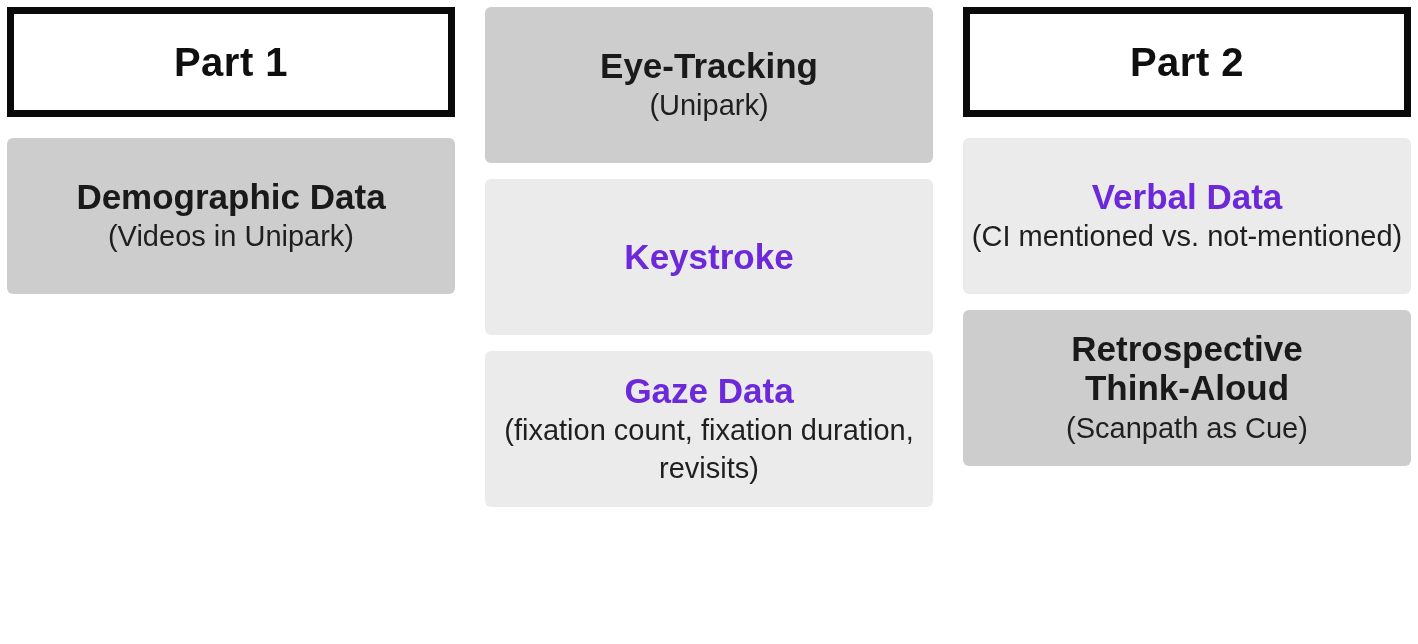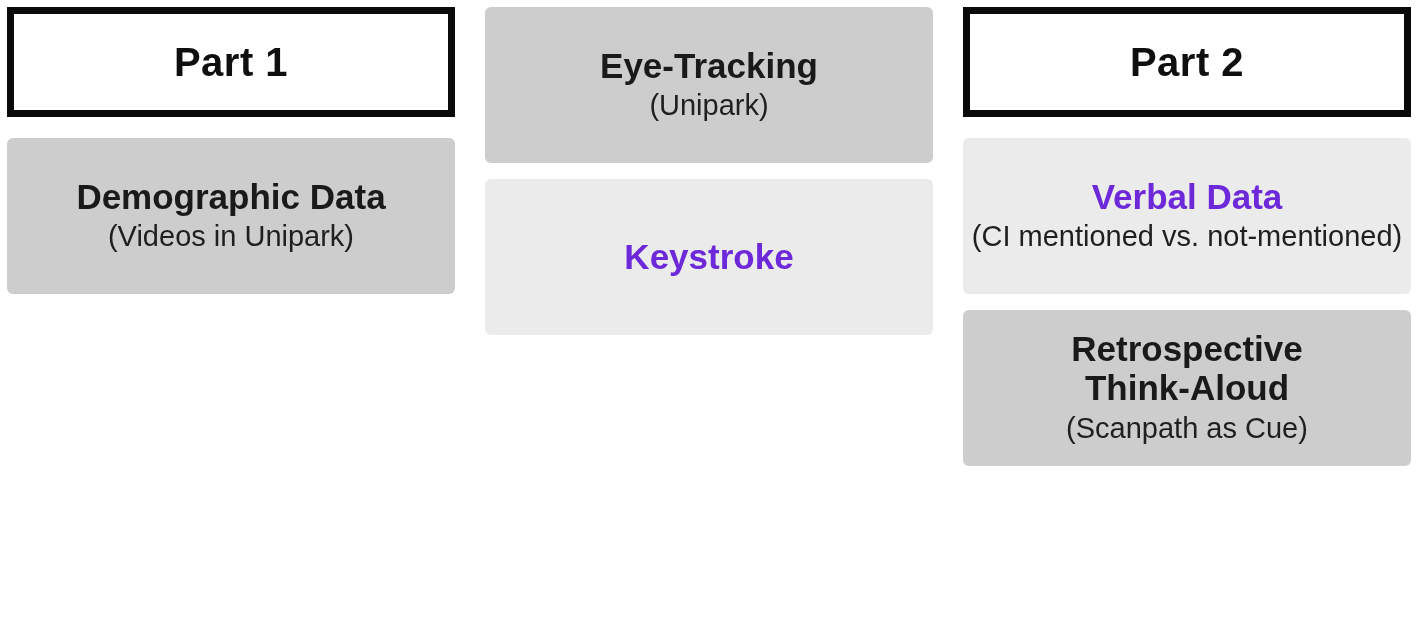--- a/index.html
+++ b/index.html
@@ -97,20 +97,25 @@
     </div>
 
     <div class="col">
       <div class="data-box primary">
         <div class="box-title">Eye-Tracking</div>
         <div class="box-subtitle">(Unipark)</div>
       </div>
       <div class="data-box secondary">
         <div class="box-title">Keystroke</div>
       </div>
+      <div class="data-box secondary">
+        <div class="box-title">Gaze Data</div>
+        <div class="box-subtitle">(fixation count, fixation duration,
+revisits)</div>
+      </div>
     </div>
 
     <div class="col">
       <div class="part-header">
         <span>Part 2</span>
       </div>
       <div class="data-box secondary">
         <div class="box-title">Verbal Data</div>
         <div class="box-subtitle">(CI mentioned vs. not-mentioned)</div>
       </div>

